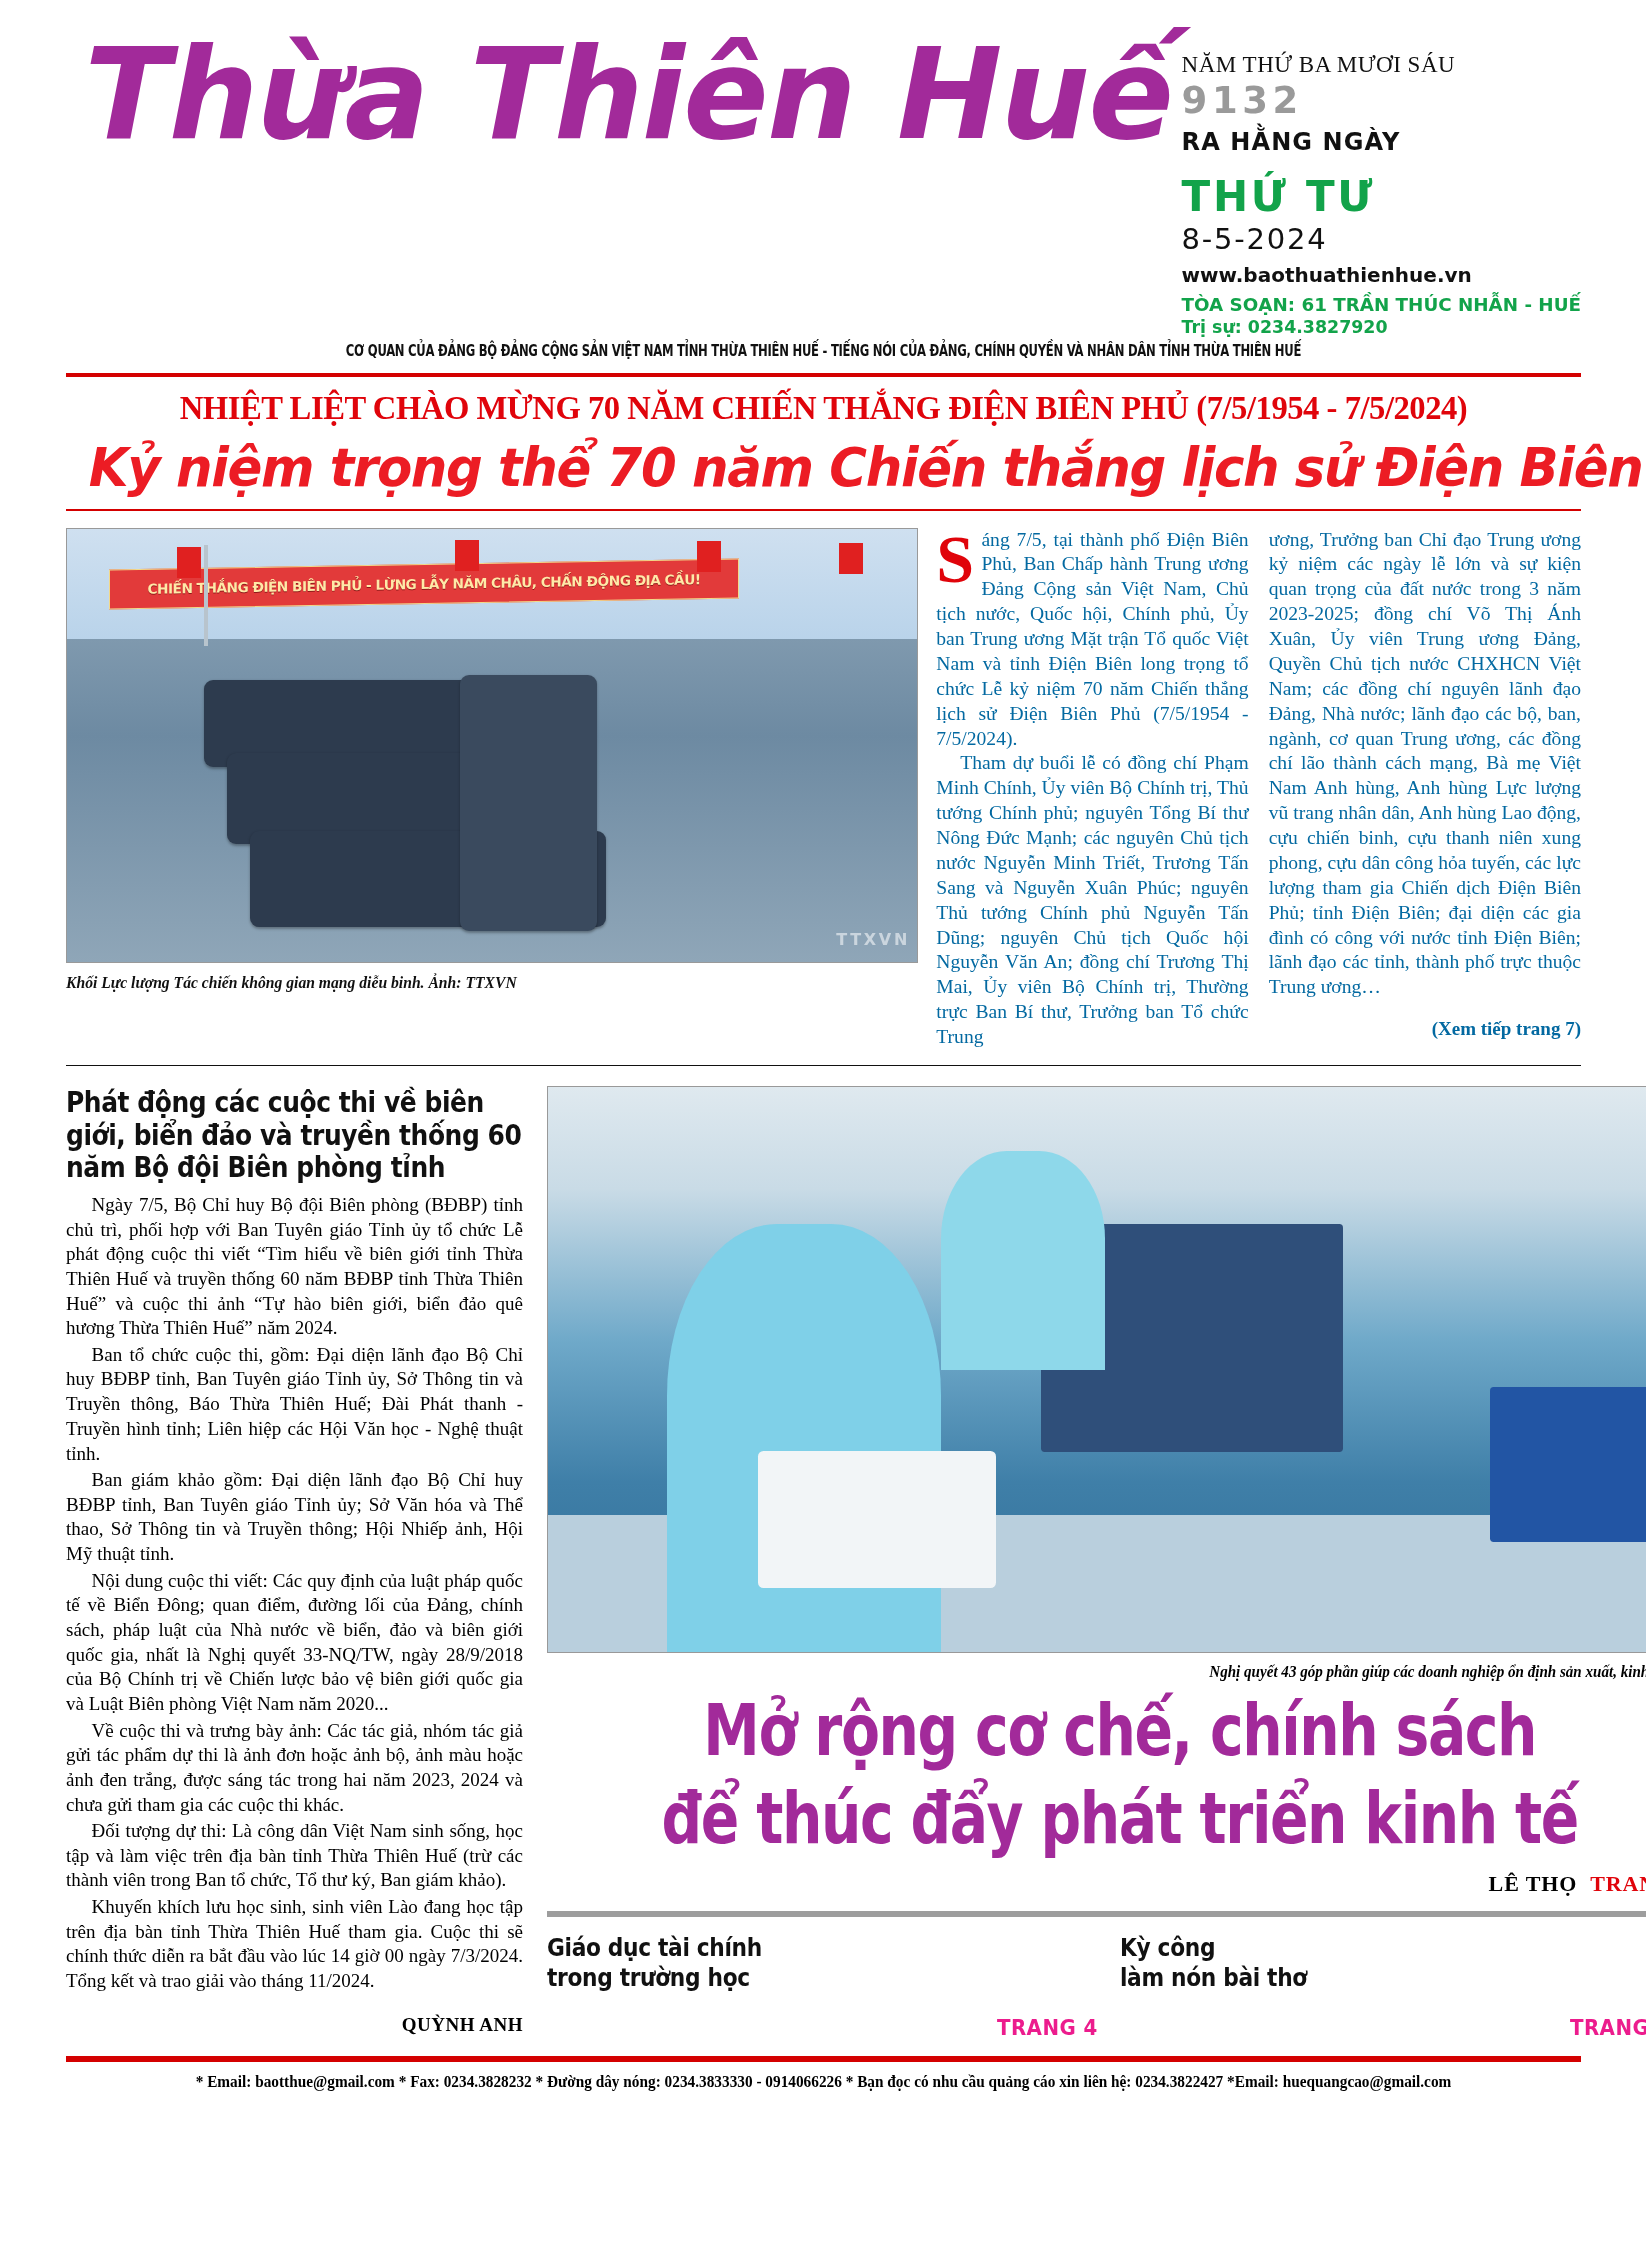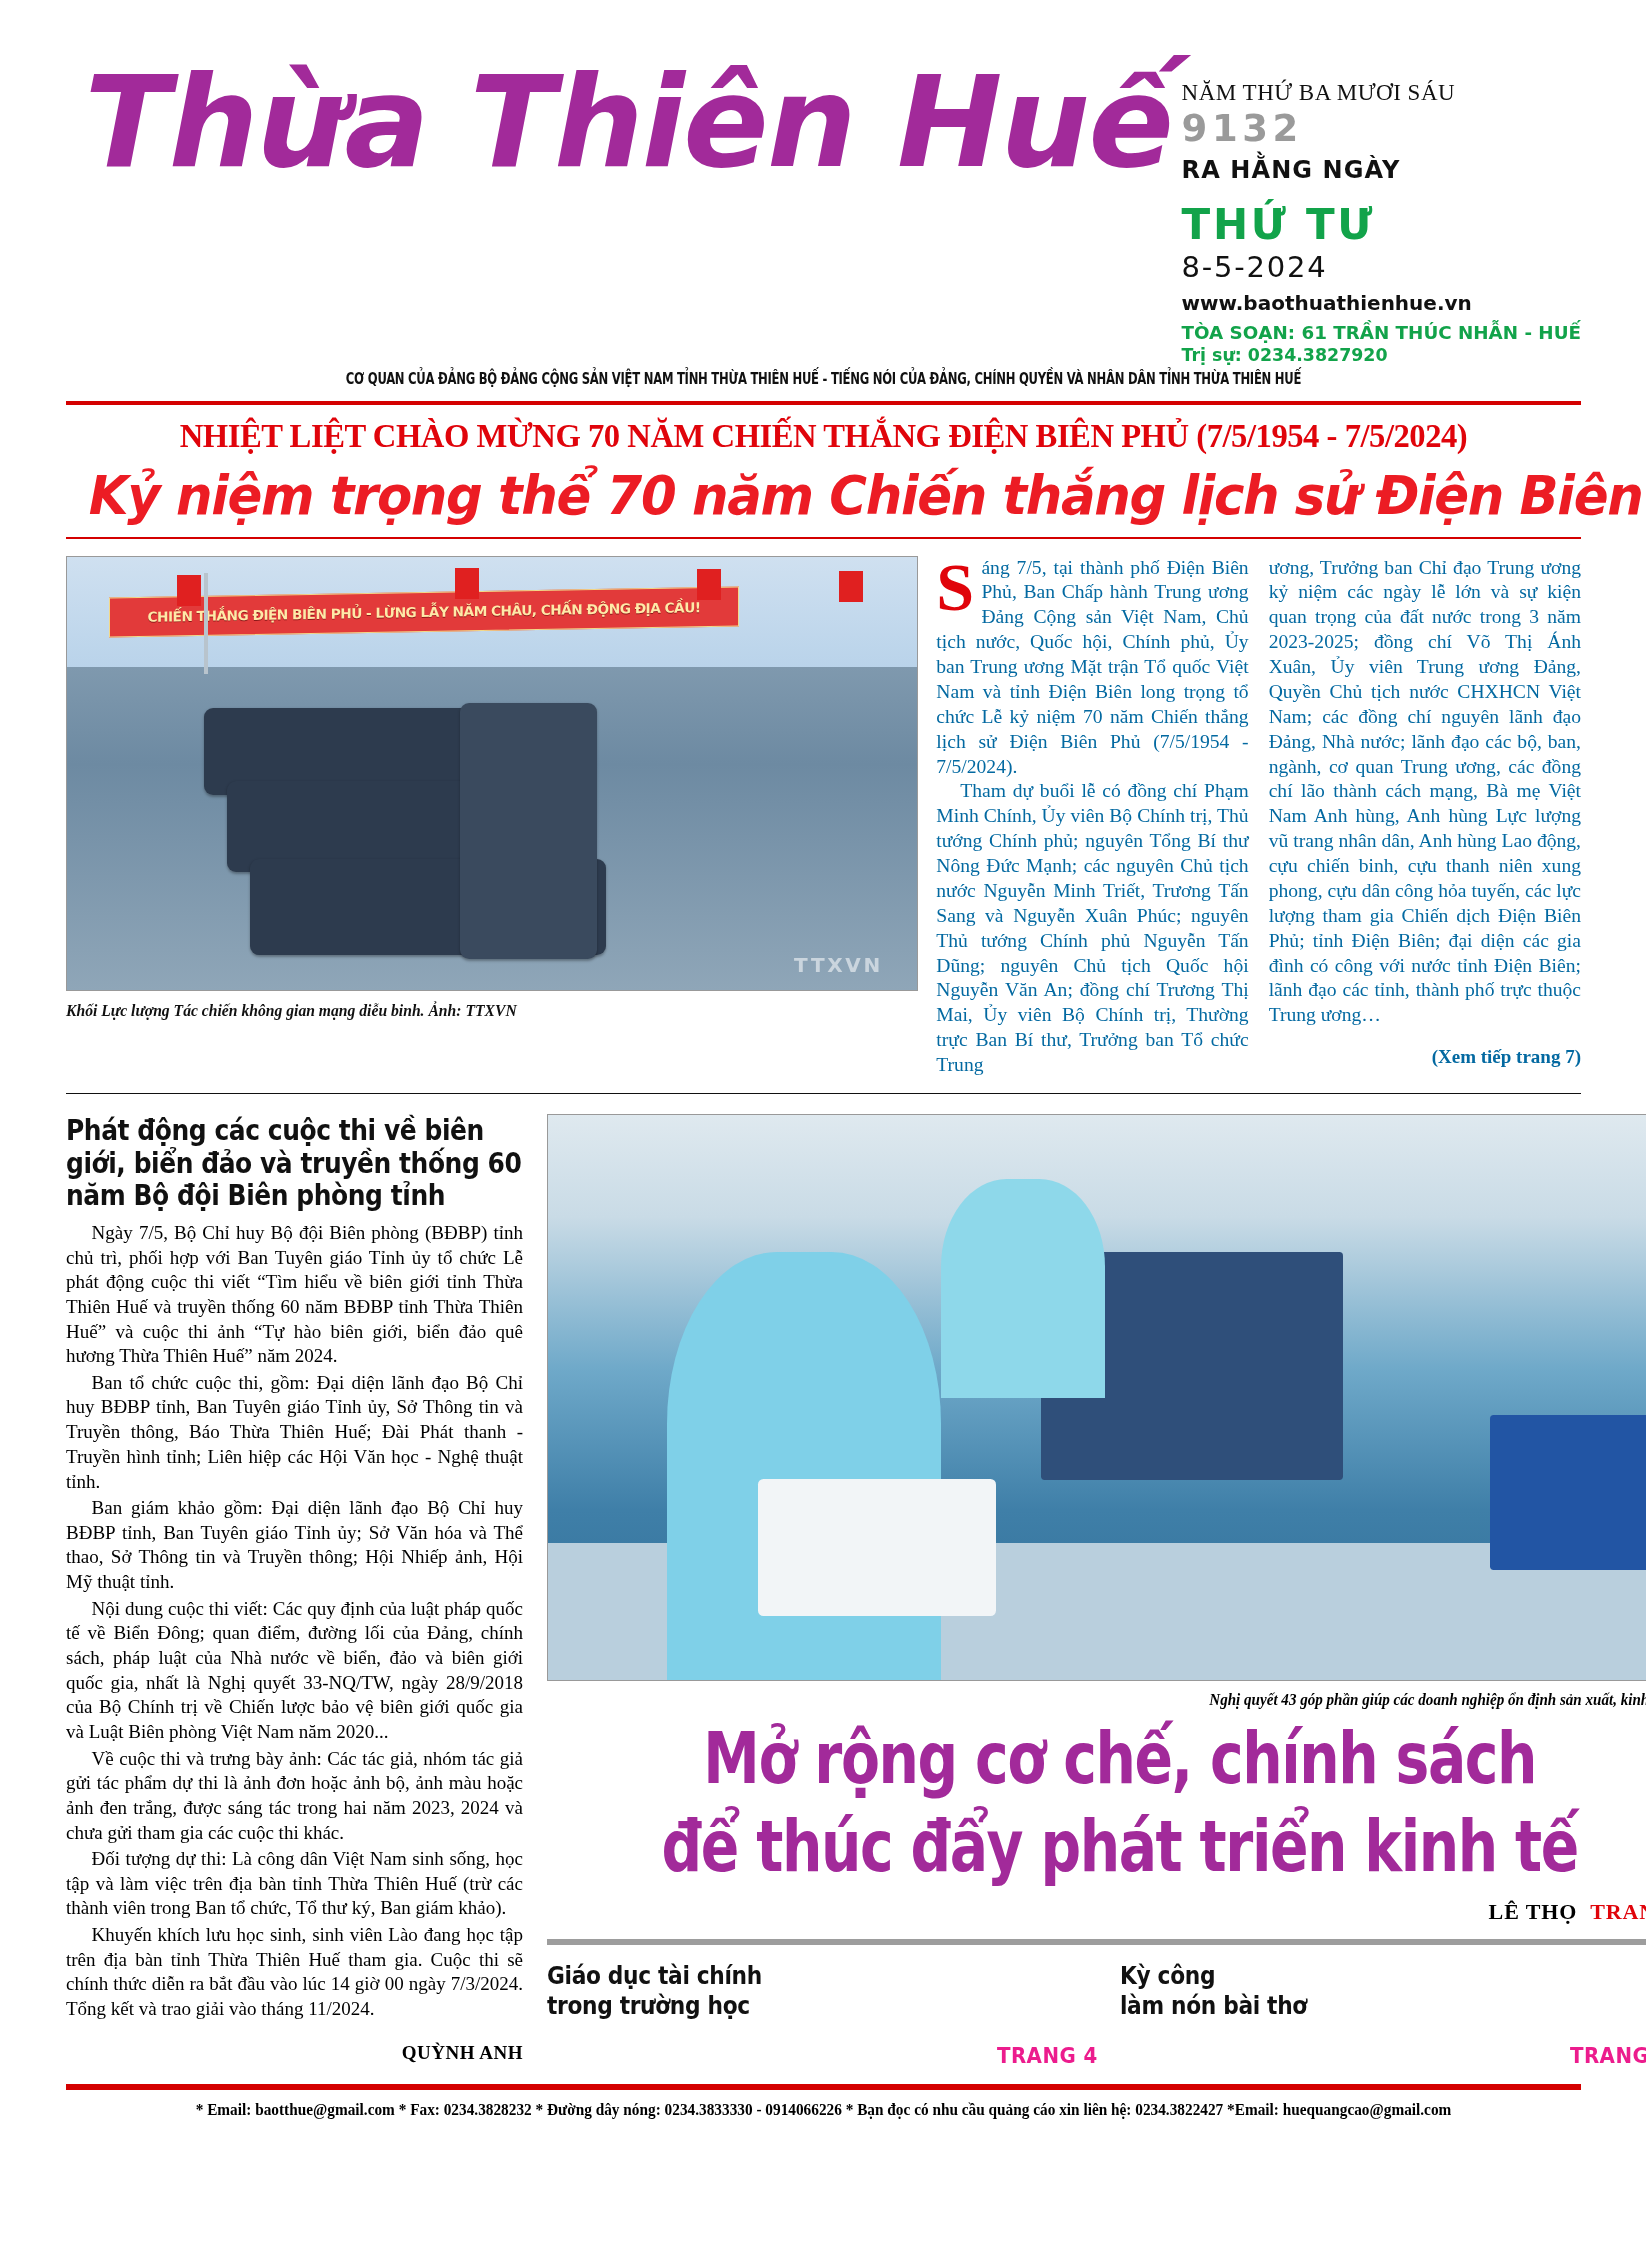--- a/index.html
+++ b/index.html
@@ -12,21 +12,21 @@
   .page {
     position: relative;
     width: 1647px; height: 2267px;
     background: #fff;
     padding: 0 66px;
   }
 
   
   .masthead {
     display: flex; align-items: flex-start;
-    padding-top: 60px;
+    padding-top: 32px;
   }
   .masthead-left { flex: 1 1 auto; }
   .masthead-right {
     flex: 0 0 384px;
     padding-top: 20px;
   }
   .logo-title {
     font-family: "DejaVu Sans", sans-serif;
     font-weight: 700;
     font-style: italic;
@@ -324,23 +324,23 @@
     position: absolute; background: #2d3b4e; border-radius: 2.7px;
     box-shadow: 0 1.8px 2.7px rgba(0,0,0,.3);
   }
   .p-flagpole {
     position: absolute; width: 3.7px; background: #b8c4cd;
   }
   .p-flag {
     position: absolute; width: 24px; height: 31px; background: #e02020;
   }
   .ttxvn {
-    position: absolute; right: 34px; bottom: 12.8px;
+    position: absolute; right: 7px; bottom: 12.8px;
     color: rgba(255,255,255,.55);
-    font-family: "DejaVu Sans", sans-serif; font-weight:700; font-size: 20px;
+    font-family: "DejaVu Sans", sans-serif; font-weight:700; font-size: 16px;
     letter-spacing: 2.7px;
   }
   .w-worker {
     position: absolute; background: #7fd0e8; border-radius: 40% 40% 0 0;
   }
   .w-machine { position: absolute; background: #2f4f7a; border-radius: 3.7px; }
   .w-table { position: absolute; background: #dfe8ee; }
   .w-bin { position: absolute; background: #2255a4; border-radius: 3.7px; }
   .w-fabric { position: absolute; background: #f2f5f7; border-radius: 5.5px; }
 </style>

